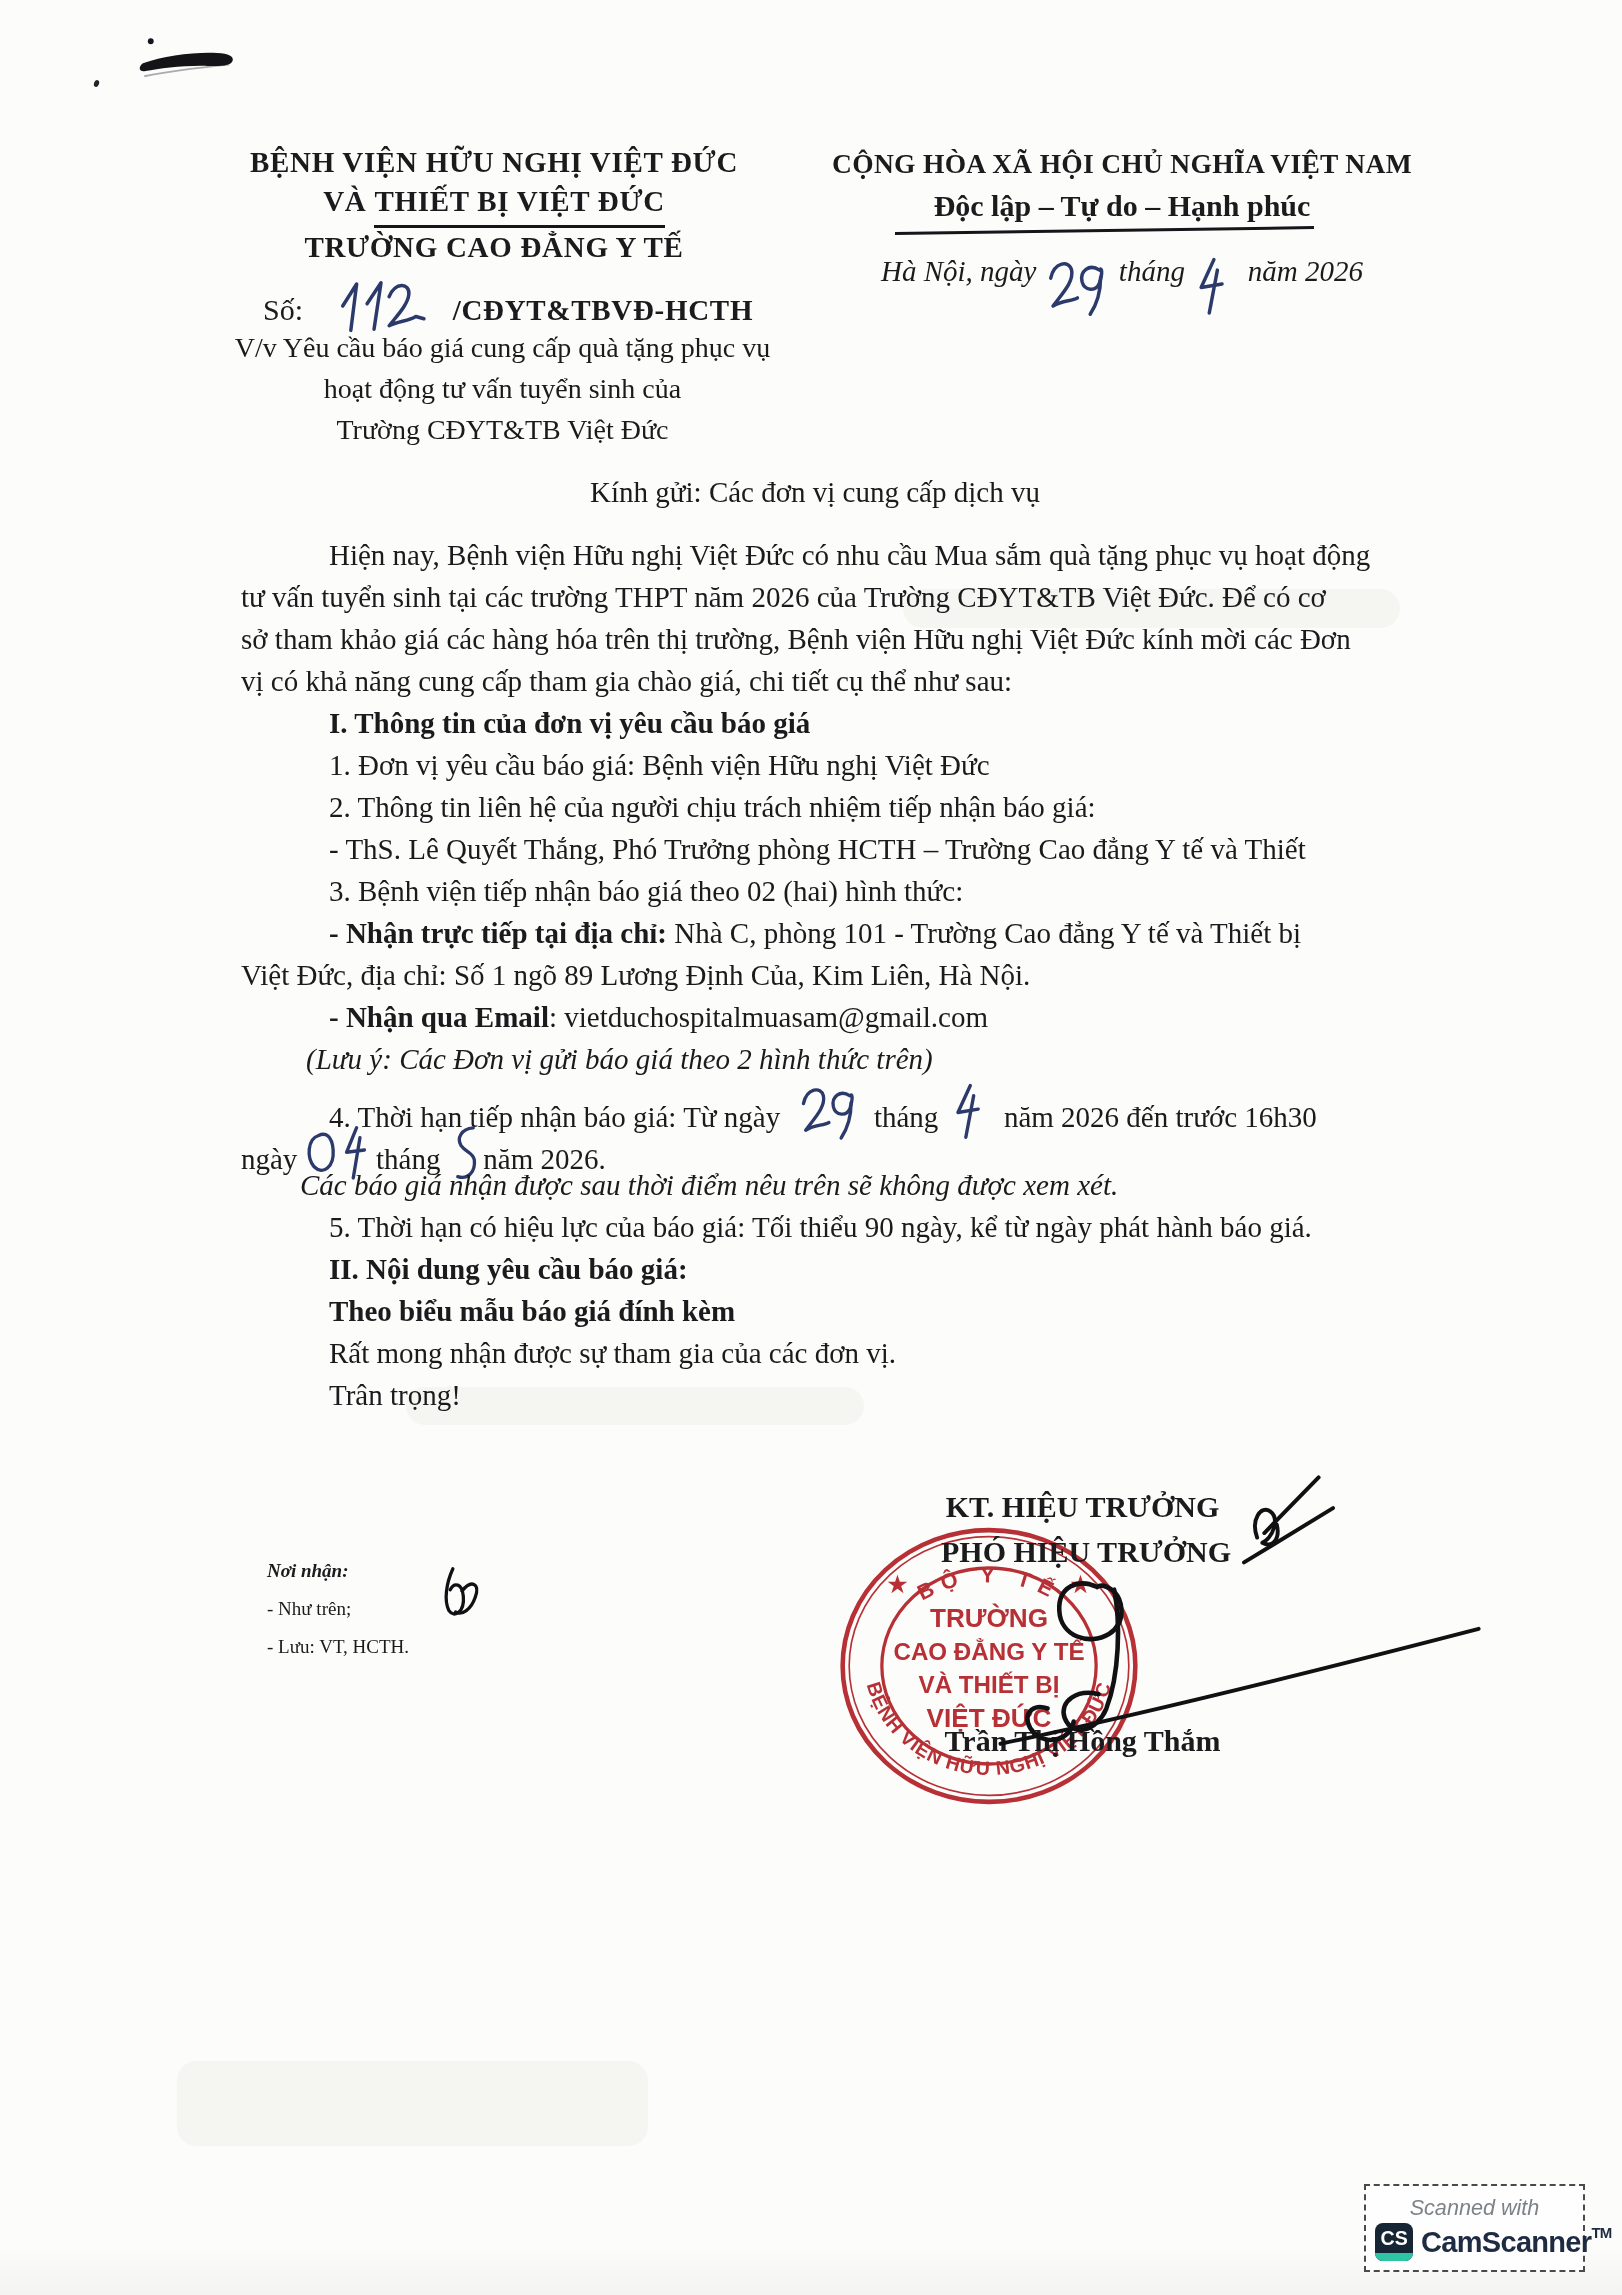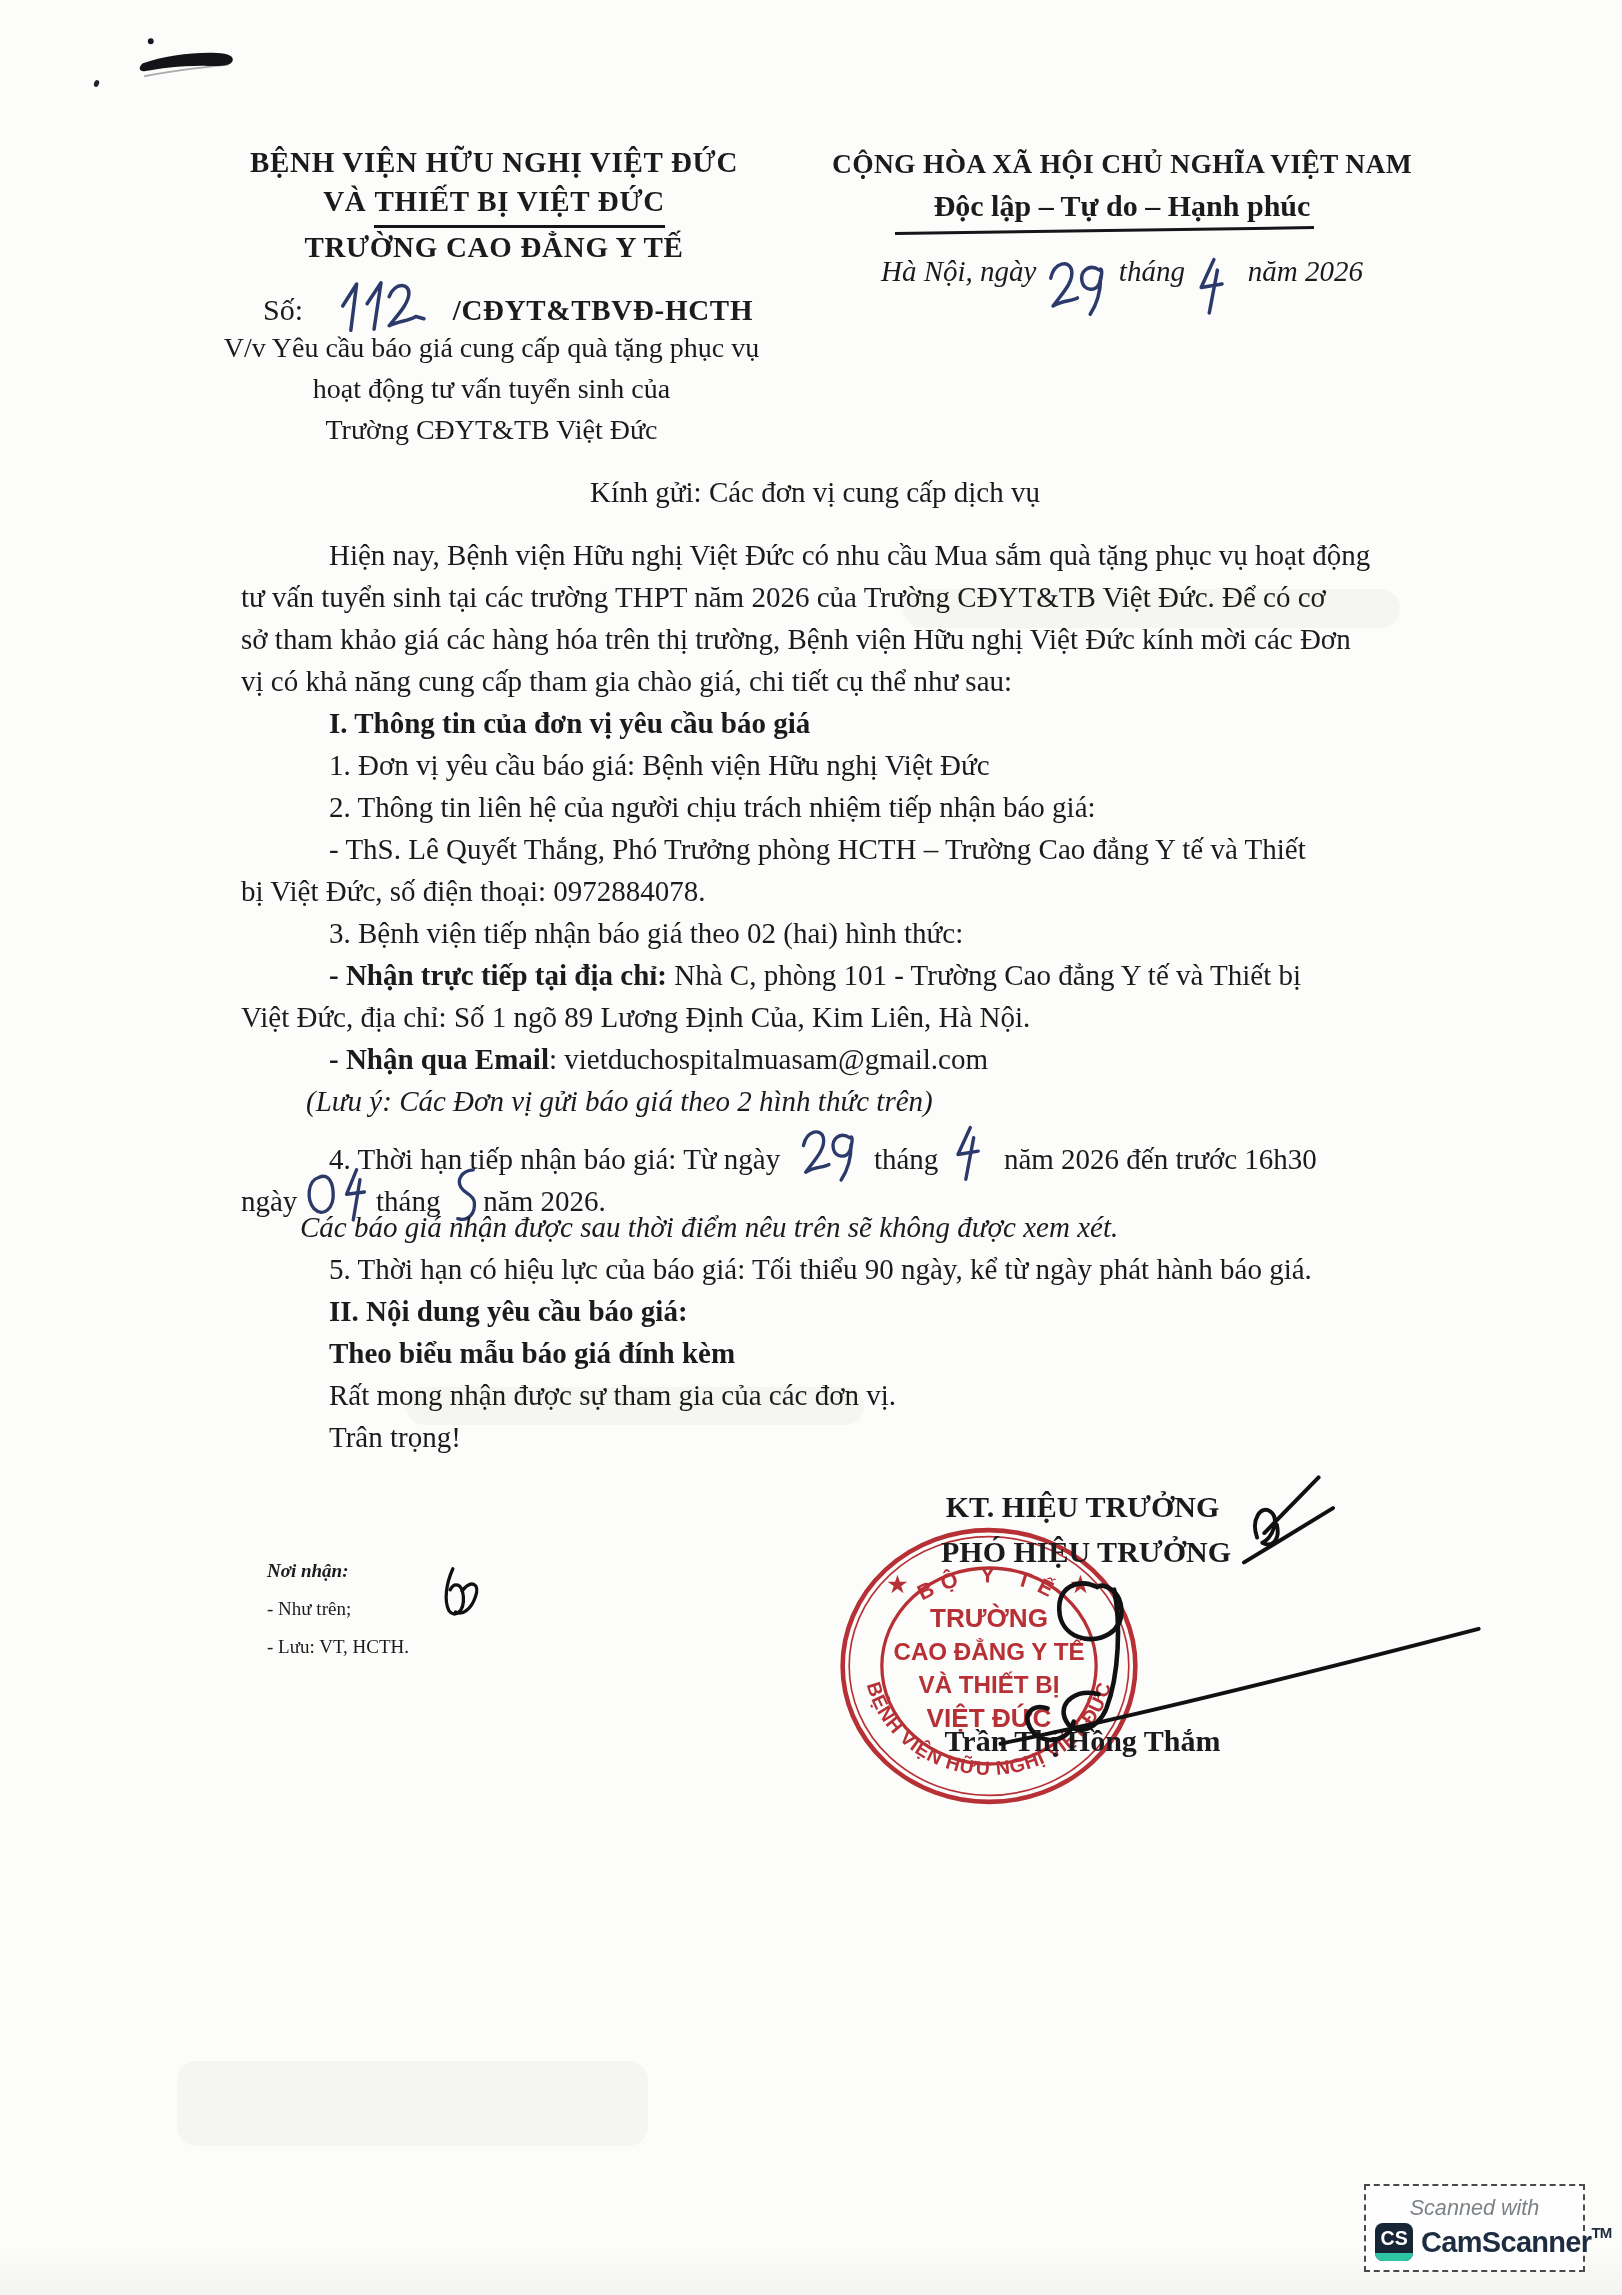--- a/index.html
+++ b/index.html
@@ -5,21 +5,21 @@
   html,body{margin:0;padding:0;background:#e8e8e6;}
   #page{position:relative;width:1622px;height:2295px;background:#fcfcfa;overflow:hidden;
         font-family:"Liberation Serif", serif;color:#1b1b1d;}
   .abs{position:absolute;}
   
   #hdr-left{left:216px;top:143px;width:556px;text-align:center;}
   #hdr-left .l1{font-weight:bold;font-size:29px;line-height:39px;letter-spacing:0.7px;}
   #hdr-left .uline{display:inline-block;border-bottom:3.3px solid #15151a;padding-bottom:3.9px;}
   #so-row{left:216px;top:277px;width:589px;font-size:30px;white-space:nowrap;}
   #so-row .suffix{font-weight:bold;font-size:29px;letter-spacing:0.7px;}
-  #subject{left:161px;top:327px;width:661px;text-align:center;font-size:28px;line-height:41px;}
+  #subject{left:172px;top:327px;width:661px;text-align:center;font-size:28px;line-height:41px;}
   #hdr-right{left:818px;top:145px;width:608px;text-align:center;}
   #hdr-right .l1{font-weight:bold;font-size:27.5px;letter-spacing:0.3px;line-height:37px;}
   #hdr-right .l2{font-weight:bold;font-size:30px;line-height:38px;margin-top:5.2px;}
   #quoc-uline{left:895px;top:229px;width:419px;height:3.3px;background:#15151a;transform:rotate(-0.8deg);}
   #dateline{left:818px;top:255px;width:608px;text-align:center;font-style:italic;font-size:29px;
             display:flex;align-items:flex-start;justify-content:center;gap:9.2px;}
   #salutation{left:242px;top:476px;width:1146px;text-align:center;font-size:29px;}
   
   #body-lines{left:241px;top:535px;width:1148px;}
   .line{position:relative;height:42px;line-height:41px;font-size:29px;white-space:nowrap;}
@@ -116,21 +116,20 @@
 
   <div class="abs" id="body-lines">
       <div class="line" style="padding-left: 88px;"><span>Hiện nay, Bệnh viện Hữu nghị Việt Đức có nhu cầu Mua sắm quà tặng phục vụ hoạt động</span></div>
       <div class="line" style="padding-left: 0px;"><span>tư vấn tuyển sinh tại các trường THPT năm 2026 của Trường CĐYT&amp;TB Việt Đức. Để có cơ</span></div>
       <div class="line" style="padding-left: 0px;"><span>sở tham khảo giá các hàng hóa trên thị trường, Bệnh viện Hữu nghị Việt Đức kính mời các Đơn</span></div>
       <div class="line" style="padding-left: 0px;"><span>vị có khả năng cung cấp tham gia chào giá, chi tiết cụ thể như sau:</span></div>
       <div class="line" style="padding-left: 88px;"><span class="seg-b">I. Thông tin của đơn vị yêu cầu báo giá</span></div>
       <div class="line" style="padding-left: 88px;"><span>1. Đơn vị yêu cầu báo giá: Bệnh viện Hữu nghị Việt Đức</span></div>
       <div class="line" style="padding-left: 88px;"><span>2. Thông tin liên hệ của người chịu trách nhiệm tiếp nhận báo giá:</span></div>
       <div class="line" style="padding-left: 88px;"><span>- ThS. Lê Quyết Thắng, Phó Trưởng phòng HCTH – Trường Cao đẳng Y tế và Thiết</span></div>
-      <div class="line" style="padding-left: 0px;"><span>bị Việt Đức, số điện thoại: 0972884078.</span></div>
       <div class="line" style="padding-left: 88px;"><span>3. Bệnh viện tiếp nhận báo giá theo 02 (hai) hình thức:</span></div>
       <div class="line" style="padding-left: 88px;"><span class="seg-b">- Nhận trực tiếp tại địa chỉ:</span><span> Nhà C, phòng 101 - Trường Cao đẳng Y tế và Thiết bị</span></div>
       <div class="line" style="padding-left: 0px;"><span>Việt Đức, địa chỉ: Số 1 ngõ 89 Lương Định Của, Kim Liên, Hà Nội.</span></div>
       <div class="line" style="padding-left: 88px;"><span class="seg-b">- Nhận qua Email</span><span>: vietduchospitalmuasam@gmail.com</span></div>
       <div class="line" style="padding-left: 65px;"><span class="seg-i">(Lưu ý: Các Đơn vị gửi báo giá theo 2 hình thức trên)</span></div>
       <div class="line" style="padding-left: 88px;"><span>4. Thời hạn tiếp nhận báo giá: Từ ngày</span><span class="hw" style="margin-left: 18.3px; margin-right: 14.4px;"><svg viewBox="0 0 110 112" width="61" height="63">
             <path d="M8,40 C14,12 40,8 44,26 C48,46 28,66 12,88 C28,78 44,80 54,74"></path>
             <path d="M92,26 C74,14 58,28 62,46 C66,62 86,64 92,48 C98,30 96,20 92,26"></path>
             <path d="M94,38 C94,60 88,84 76,102"></path>
           </svg></span><span>tháng</span><span class="hw" style="margin-left: 13px; margin-right: 19.6px;"><svg viewBox="0 0 58 112" width="33" height="63">

